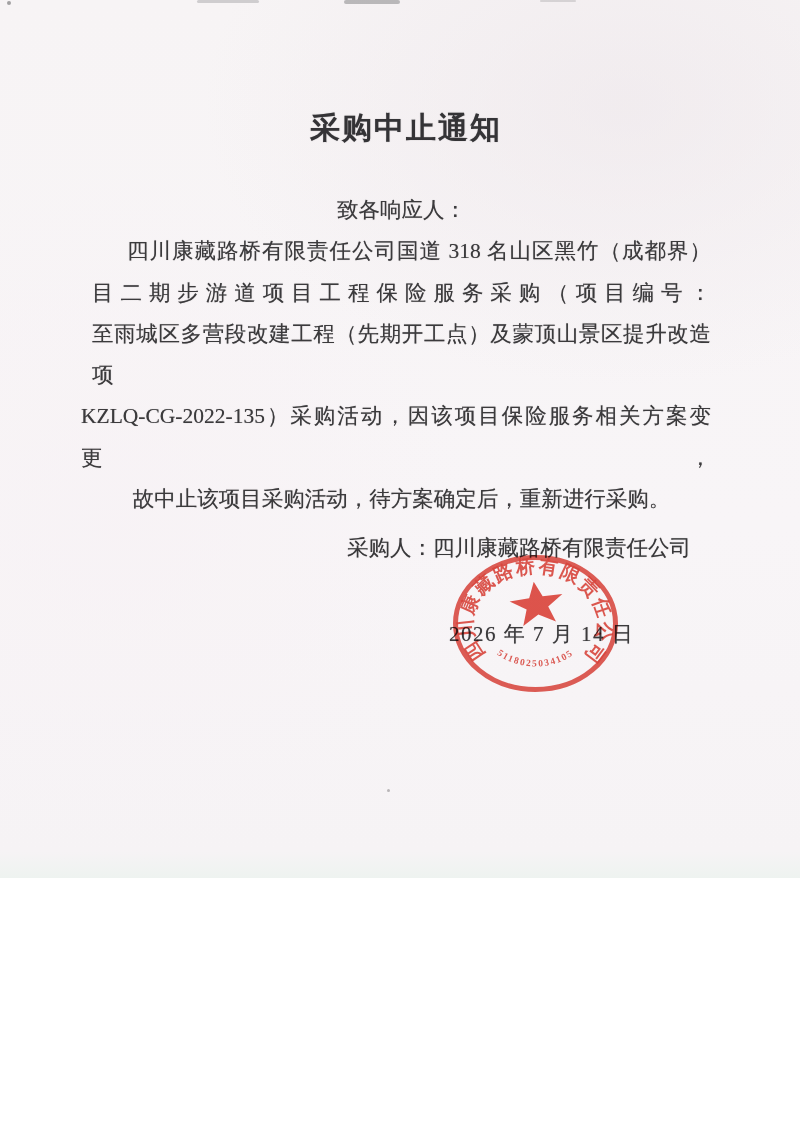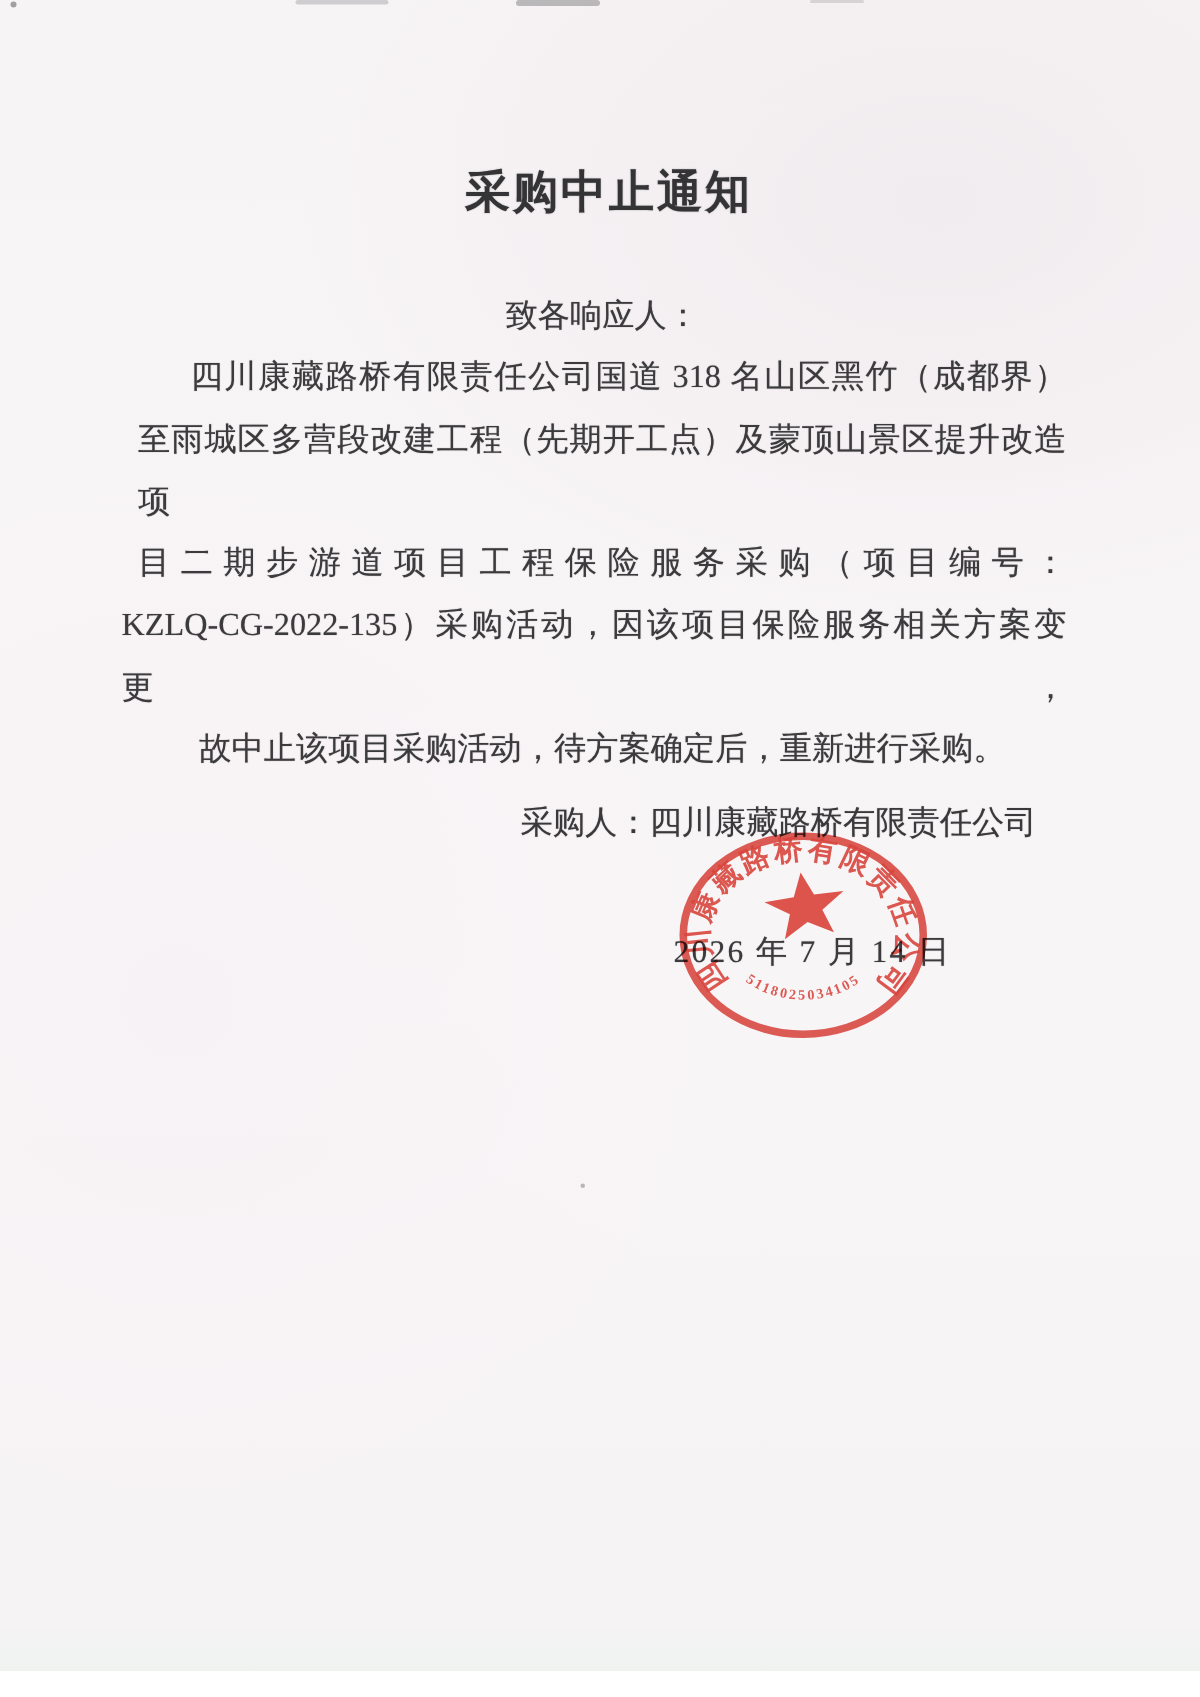--- a/index.html
+++ b/index.html
@@ -1,18 +1,18 @@
 <!DOCTYPE html>
 <html><head>
 <meta charset="utf-8">
 <style>
   html,body{margin:0;padding:0;}
   .page{
     position:relative;
-    width:800px;height:1114px;
+    width:800px;height:878px;
     overflow:hidden;
     background:
       radial-gradient(ellipse 600px 400px at 78% 12%, rgba(236,229,233,.55), rgba(236,229,233,0) 70%),
       radial-gradient(ellipse 500px 500px at 15% 60%, rgba(247,242,245,.8), rgba(247,242,245,0) 70%),
       linear-gradient(180deg,#f7f4f5 0%, #f8f5f7 60%, #f6f3f5 97%, #eef3f0 100%);
     font-family:"Liberation Serif","DejaVu Serif",serif;
     color:#3a393b;
     text-decoration:underline;
   }
   
@@ -75,22 +75,22 @@
   <div class="smudge" style="left:197px;top:0;width:62px;height:3px;opacity:.32;"></div>
   <div class="smudge" style="left:344px;top:0;width:56px;height:4px;opacity:.5;"></div>
   <div class="smudge" style="left:540px;top:0;width:36px;height:2px;opacity:.25;"></div>
   <div class="speck" style="left:387px;top:789px;width:3px;height:3px;background:#b9b6b8;"></div>
 
   <div class="doc-title">采购中止通知</div>
 
   <div class="body-block">
     <div class="body-line">致各响应人：</div>
     <div class="body-line just l1">四川康藏路桥有限责任公司国道 318 名山区黑竹（成都界）</div>
+    <div class="body-line just">目二期步游道项目工程保险服务采购（项目编号：</div>
     <div class="body-line just">至雨城区多营段改建工程（先期开工点）及蒙顶山景区提升改造项</div>
-    <div class="body-line just">目二期步游道项目工程保险服务采购（项目编号：</div>
     <div class="body-line just l4">KZLQ-CG-2022-135）采购活动，因该项目保险服务相关方案变更，</div>
     <div class="body-line">故中止该项目采购活动，待方案确定后，重新进行采购。</div>
   </div>
 
   <div class="sig-line"><span>采购人：</span><span>四川康藏路桥有限责任公司</span></div>
 
   <div class="date-line">2026 年 7 月 14 日</div>
 
   <svg class="stamp" viewBox="0 0 181 152">
     <defs>

